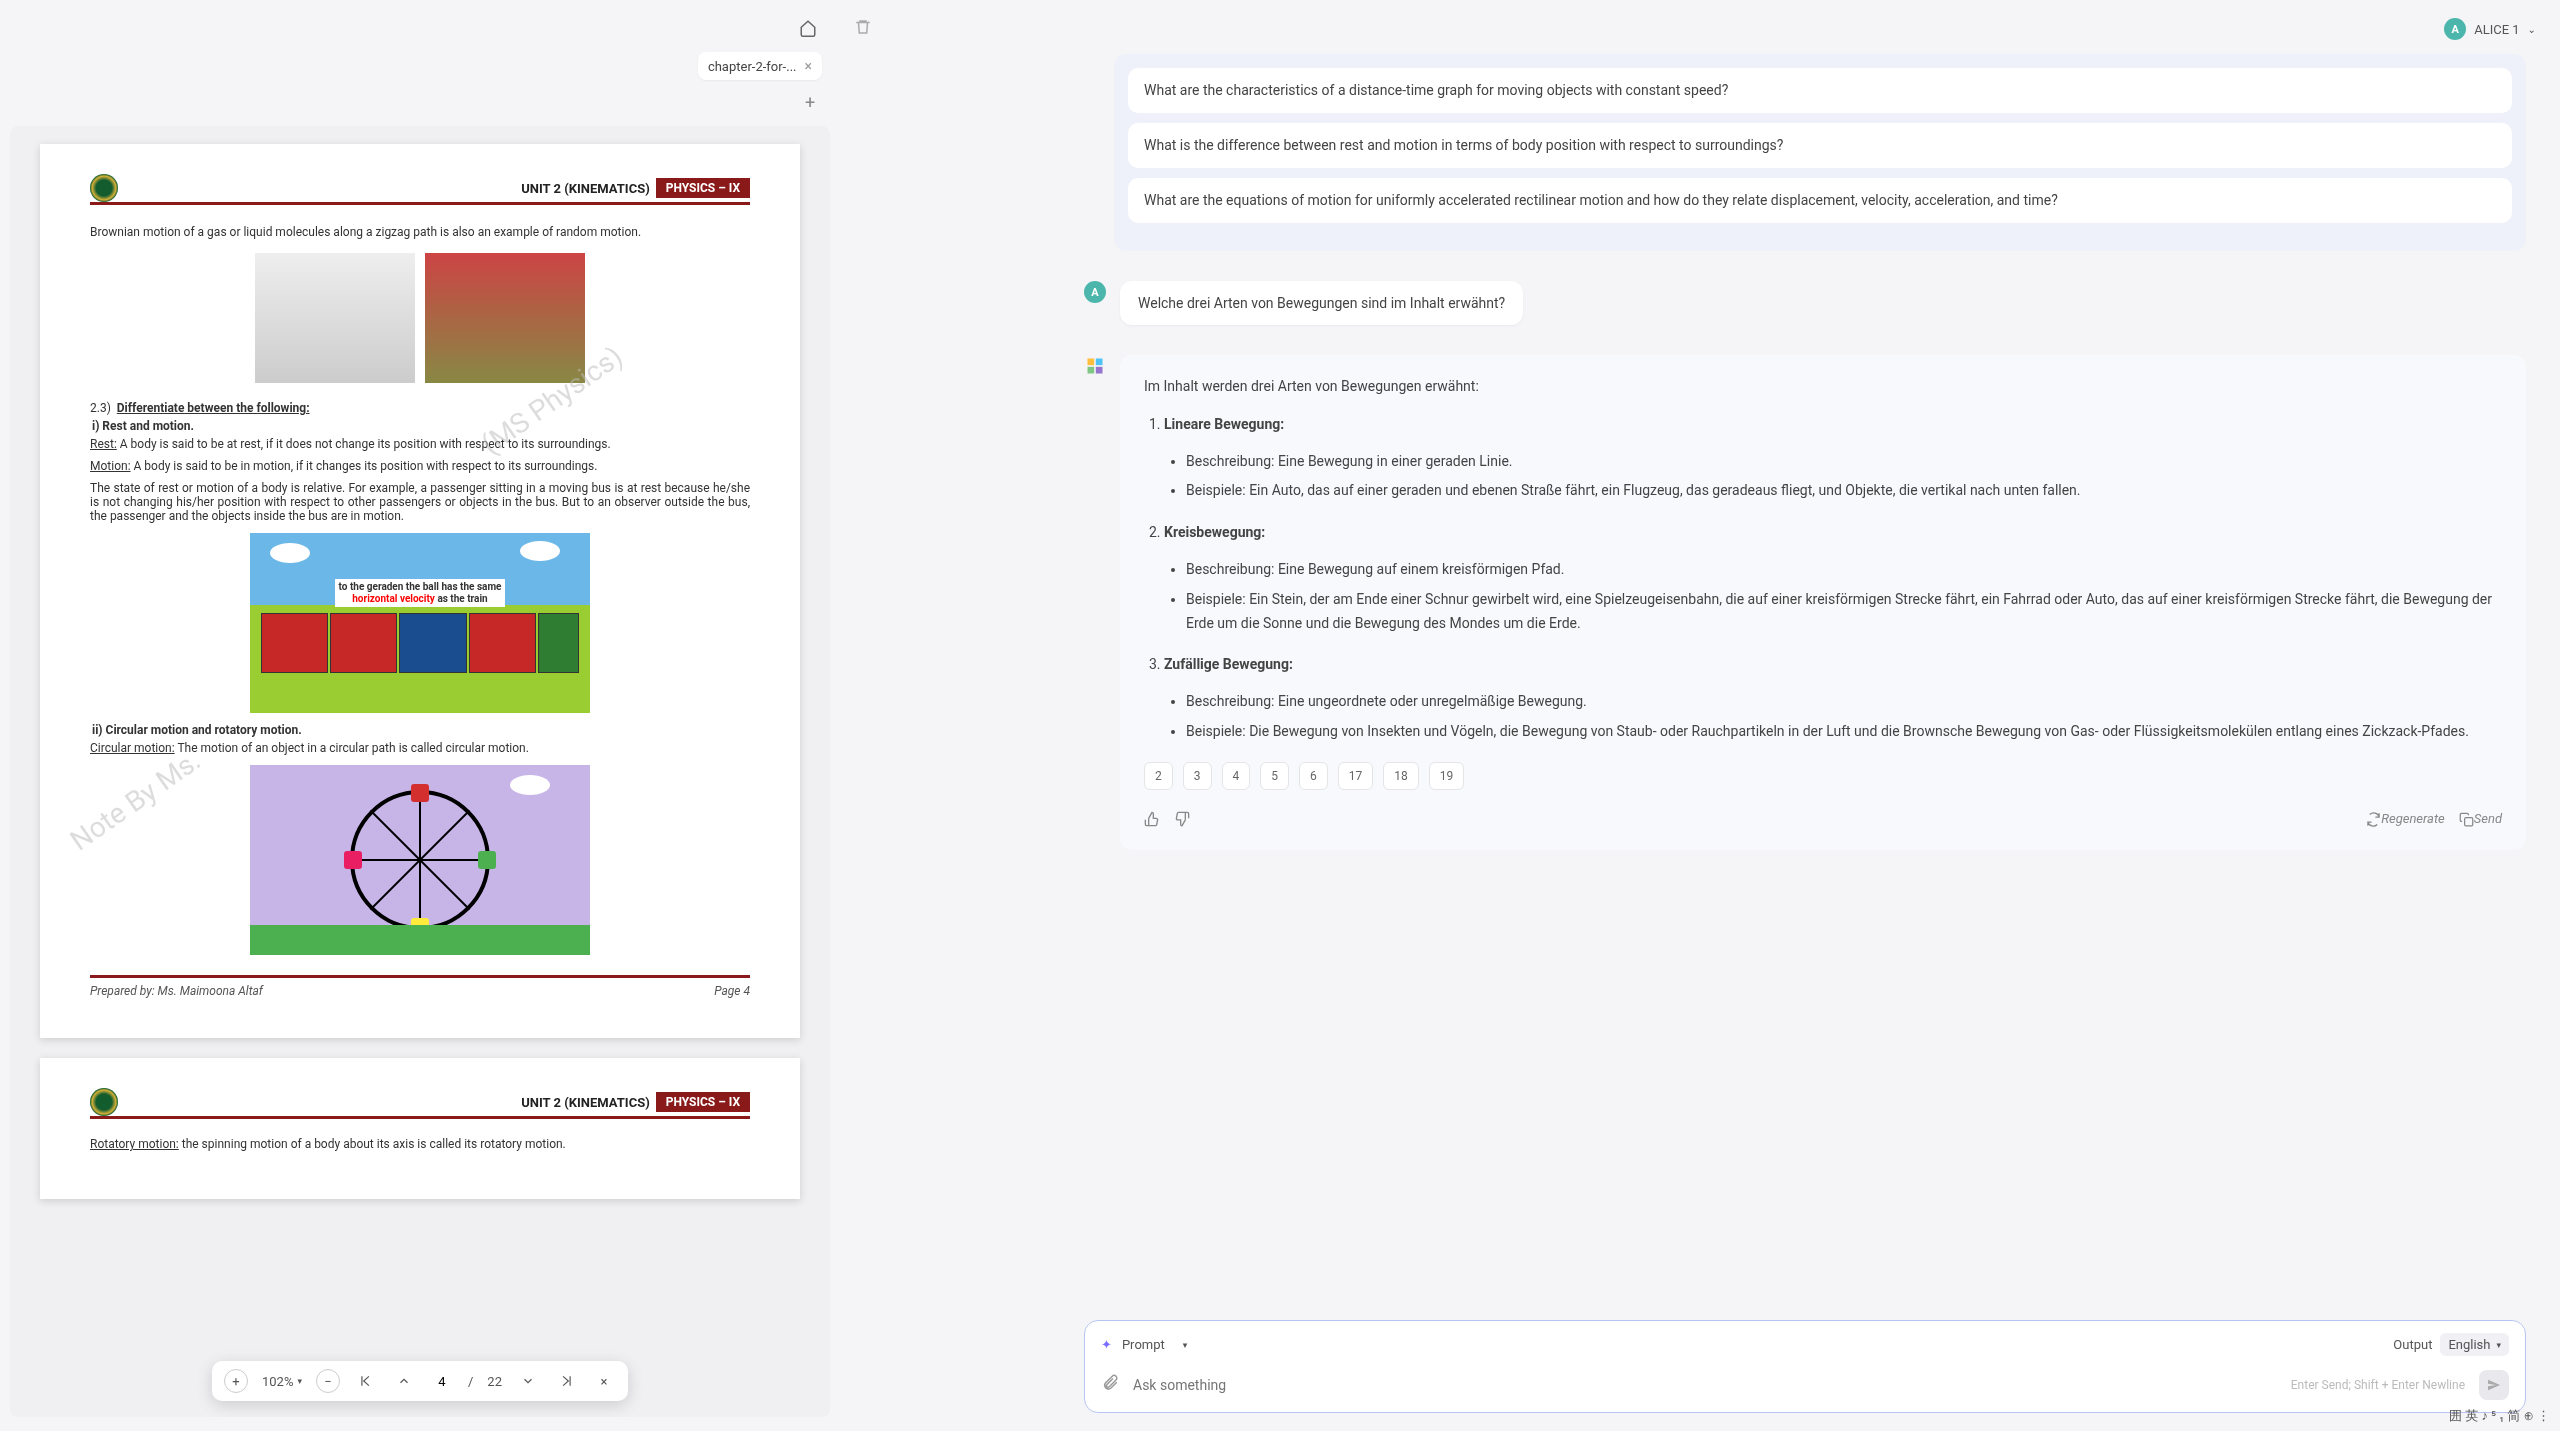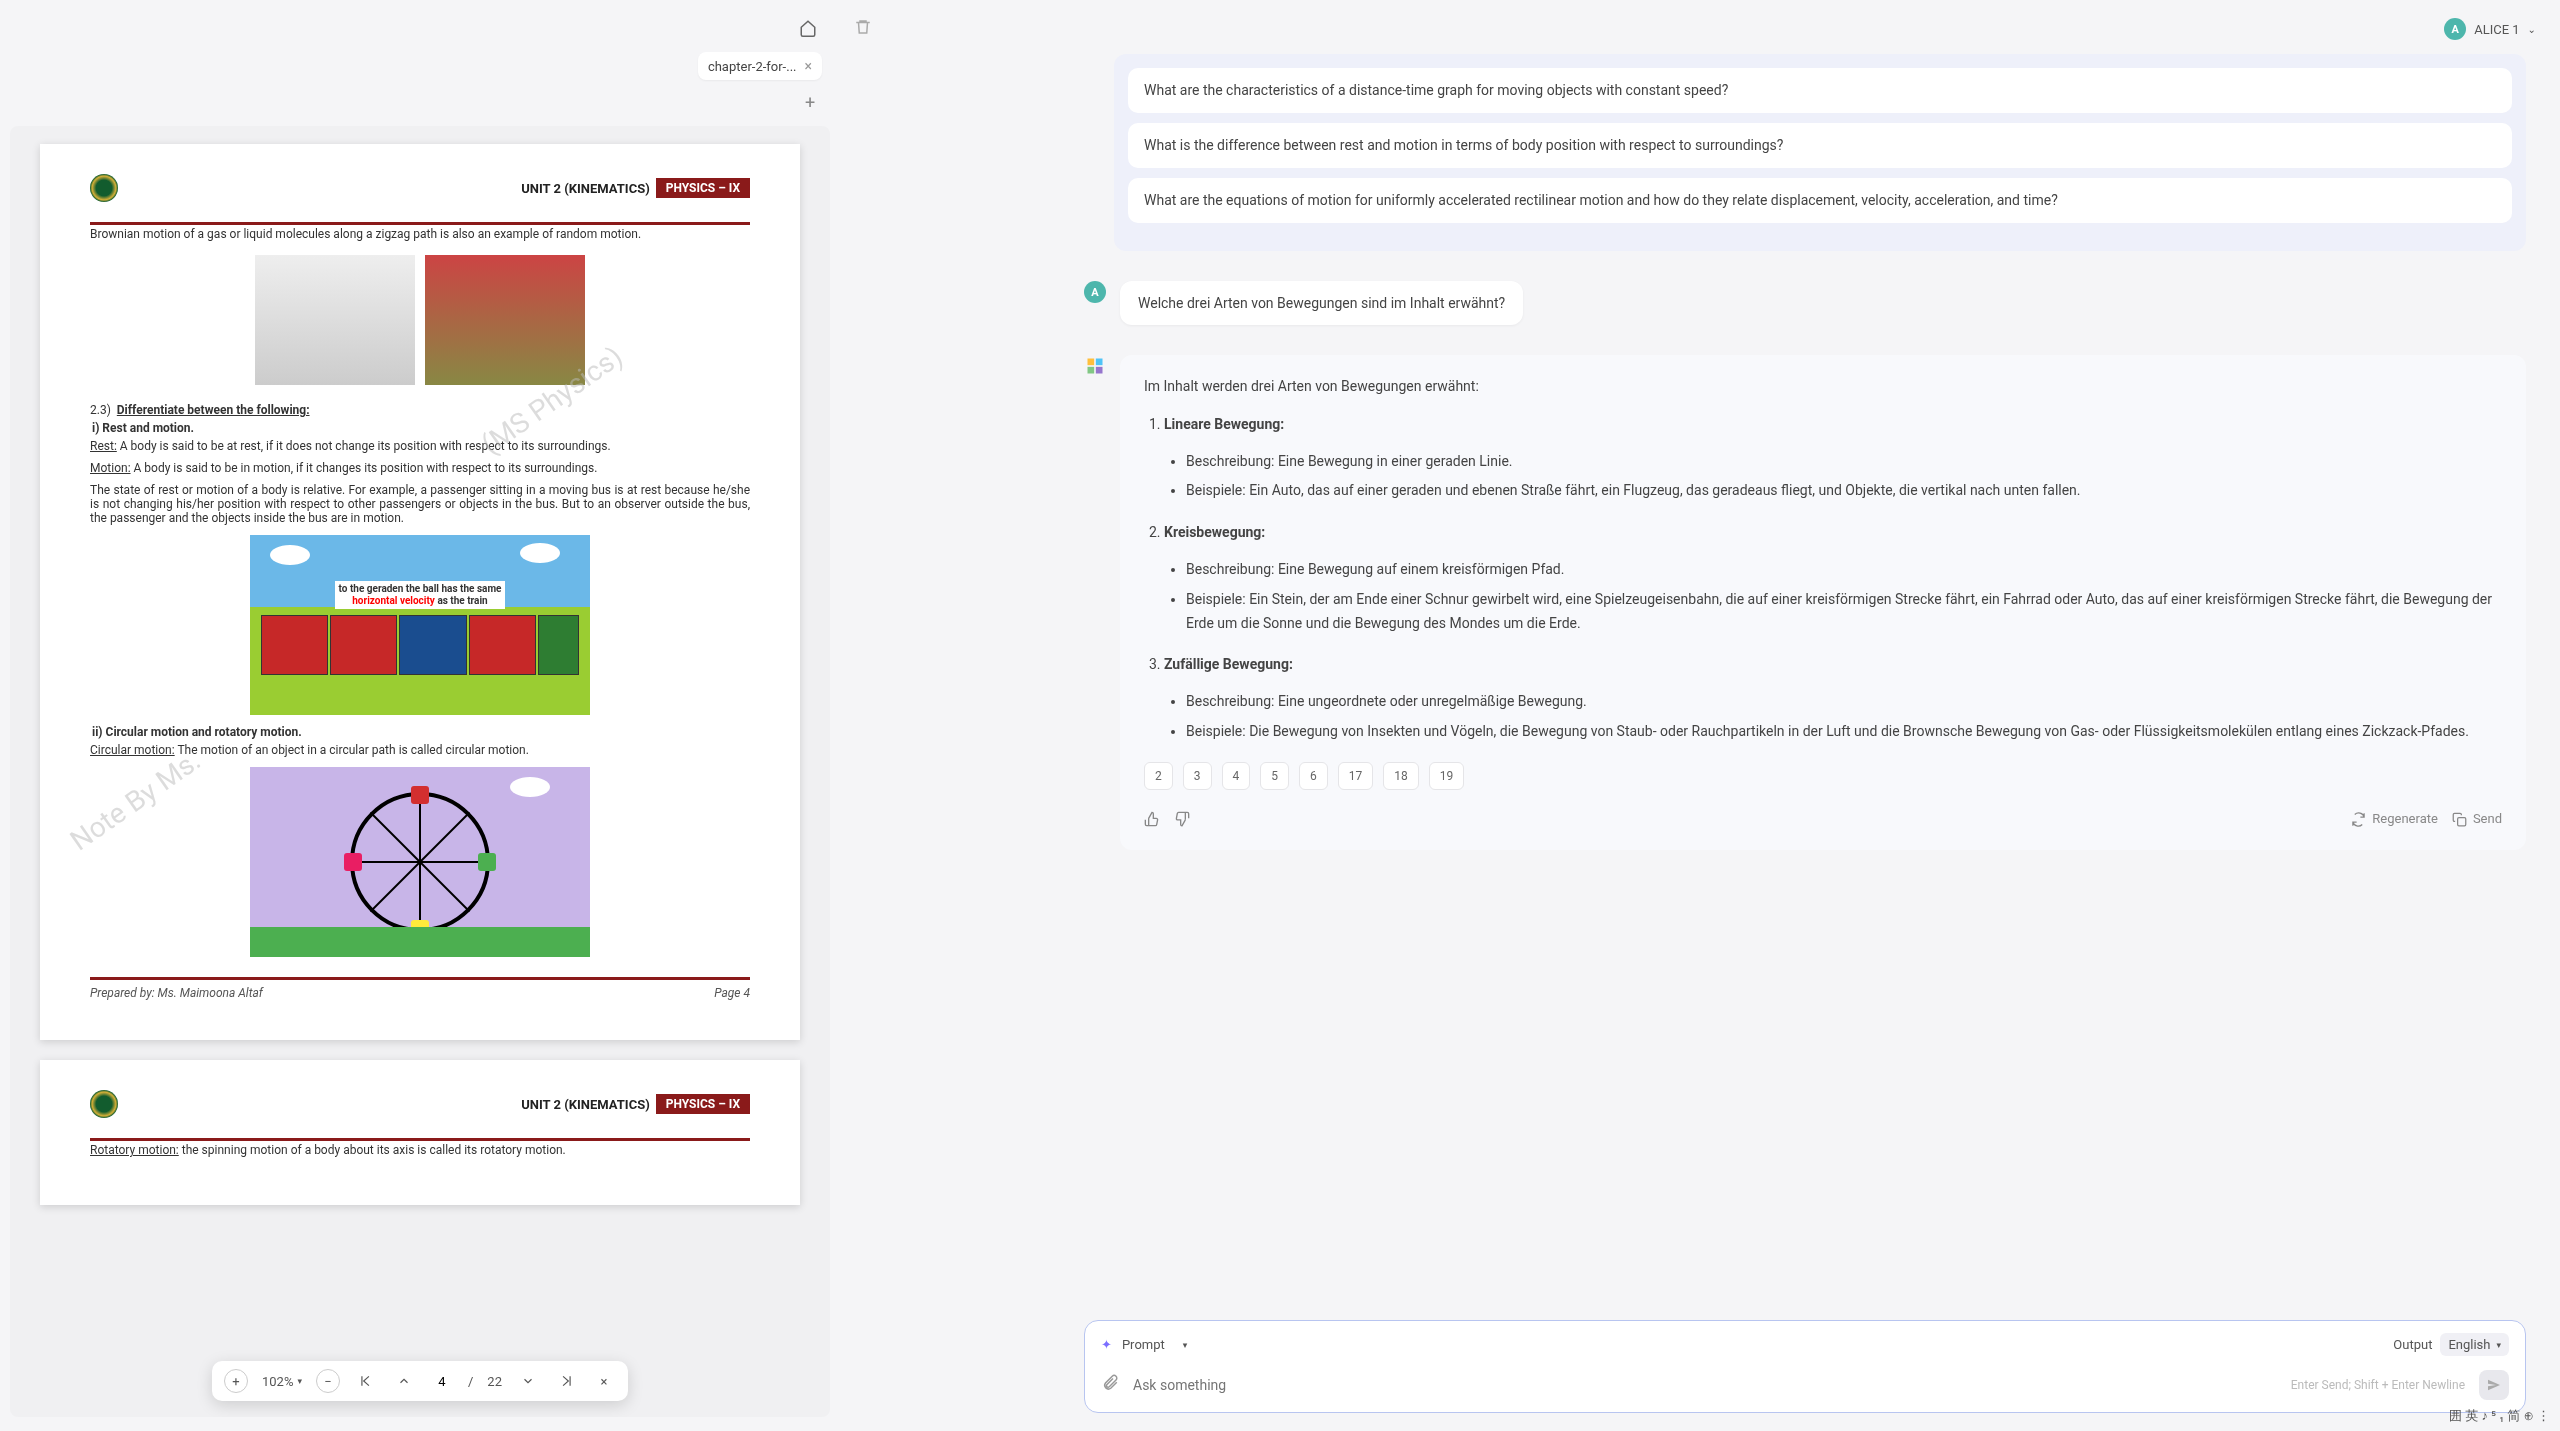--- a/index.html
+++ b/index.html
@@ -7,21 +7,21 @@
 
 
 .left { width:840px; display:flex; flex-direction:column; padding:14px 10px; }
 .tabs { display:flex; align-items:flex-end; gap:10px; padding:0 8px 12px;flex-direction:column; }
 .home-btn { width:28px; height:28px; display:flex; align-items:center; justify-content:center; color:#666; border-radius:6px; cursor:pointer; }
 .tab { background:#fff; border-radius:8px; padding:6px 10px; display:flex; align-items:center; gap:8px; font-size:13px; color:#444; box-shadow:0 1px 2px rgba(0,0,0,.05); }
 .tab-close { color:#999; font-size:14px; cursor:pointer; }
 .add-tab { width:24px; height:24px; display:flex; align-items:center; justify-content:center; color:#888; margin-left:auto; cursor:pointer; font-size:18px; }
 .doc-viewer { flex:1; background:#f0f0f2; border-radius:8px; overflow:auto; position:relative; padding:10px 20px 70px; }
 .page { background:#fff; margin:8px auto 20px; width:760px; box-shadow:0 2px 8px rgba(0,0,0,.15); position:relative; padding:30px 50px 40px; }
-.page-header { display:flex; align-items:center; border-bottom:3px solid #8a1a1a; padding-bottom:20px; }
+.page-header { display:flex; align-items:center; border-bottom:3px solid #8a1a1a; padding-bottom:0; margin-bottom:18px; }
 .logo { width:28px; height:28px; border-radius:50%; background:radial-gradient(circle,#125c2e 40%,#d4af37 60%,#125c2e 70%); margin-right:auto; }
 .unit-title { font-size:13px; font-weight:bold; color:#222; }
 .phys-badge { background:#8a1a1a; color:#fff; font-size:12px; padding:3px 10px; margin-left:6px; font-weight:bold;text-align:center; }
 .body-text { font-size:12px; color:#333; text-align:justify; line-height:1.5; margin-bottom:10px; }
 .img-row { display:flex; justify-content:center; gap:10px; margin:12px 0 18px; }
 .img-box { background:#ddd; }
 .sec-num { font-size:12px; }
 .sec-head { font-size:12px; font-weight:bold; text-decoration:underline; display:inline; }
 .sub-head { font-size:12px; display:block; margin:4px 2px; }
 .def { font-size:12px; margin:2px 0 8px; text-align:justify; }
@@ -60,21 +60,21 @@
 .ai-icon { width:22px; height:22px; display:flex; align-items:center; justify-content:center; font-size:14px; }
 .ai-content { background:#f8f9fc; border-radius:12px; padding:20px 24px; font-size:14px; color:#444; line-height:1.7; flex:1; }
 .ai-content ol { padding-left:20px; }
 .ai-content ol>li { margin-bottom:18px; }
 .ai-content ul { padding-left:22px; margin-top:13px; }
 .ai-content ul li { margin-bottom:6px; list-style:disc; }
 .refs { display:flex; gap:10px; margin-top:14px; }
 .ref { background:#fff; border:1px solid #e5e5e8; border-radius:6px; padding:3px 10px; font-size:12px; color:#666; cursor:pointer; }
 .ai-foot { display:flex; align-items:center; gap:14px; margin-top:18px; color:#888; font-size:13px; }
 .ai-foot .spacer { flex:1; }
-.ai-foot-btn { display:flex; align-items:center; gap:6px; cursor:pointer; }
+.ai-foot-btn { display:flex; align-items:center; cursor:pointer;font-style:italic; }
 .composer { margin:10px 20px 4px 240px; border:1.5px solid #b8c5f0; border-radius:14px; background:#fff; padding:12px 16px; }
 .comp-head { display:flex; align-items:center; gap:10px; font-size:13px; color:#555; margin-bottom:14px; }
 .sparkle { color:#7b6fff; }
 .prompt-mode { display:flex; align-items:center; gap:18px; cursor:pointer; }
 .comp-head .sp { flex:1; }
 .out-lang { display:flex; align-items:center; gap:8px; }
 .lang-sel { background:#f0f0f5; border-radius:6px; padding:4px 8px; display:flex; align-items:center; gap:6px; cursor:pointer; }
 .comp-body { display:flex; align-items:center; gap:14px; }
 .attach { color:#999; cursor:pointer; }
 .prompt-input { flex:1; border:none; outline:none; font-size:14px; }

